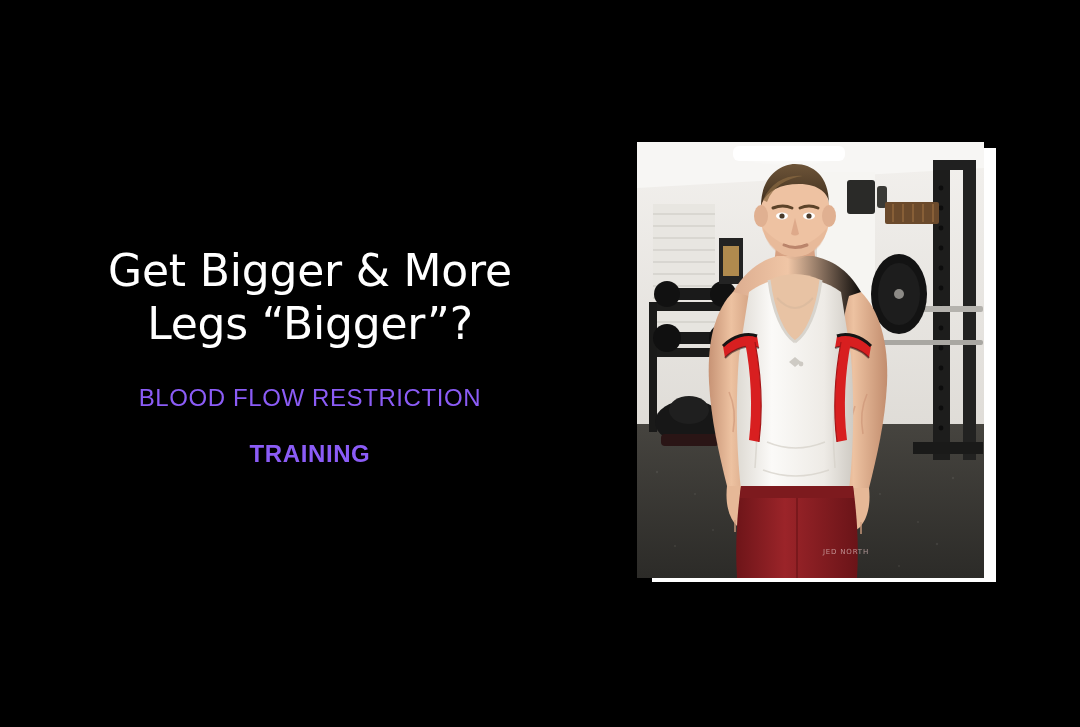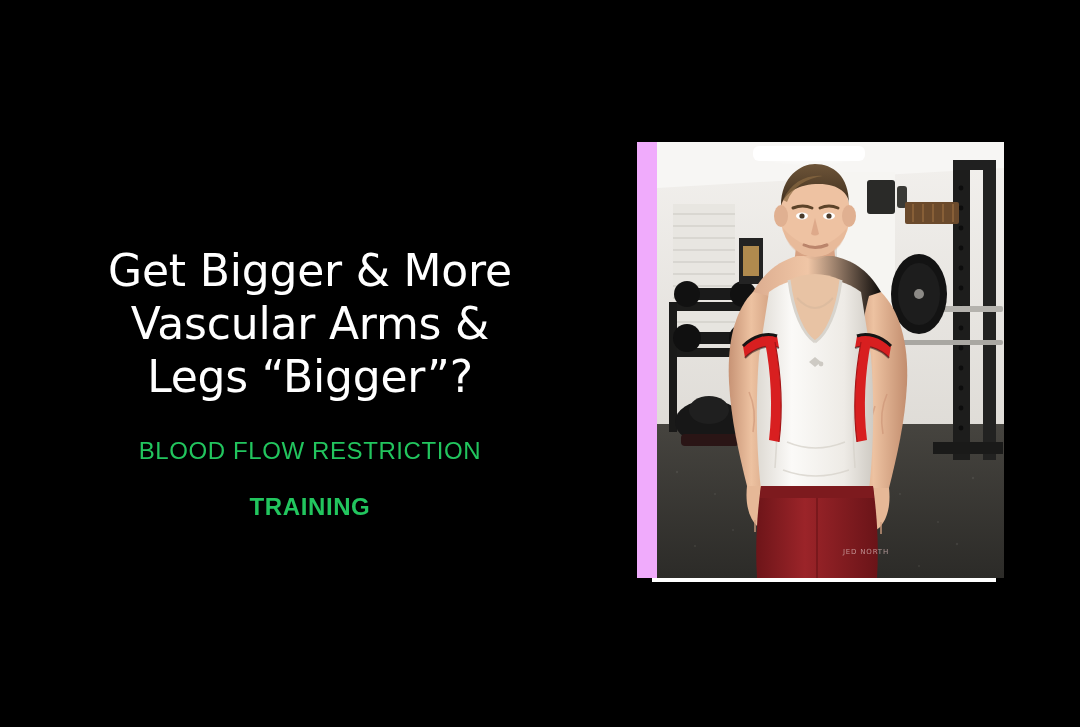--- a/index.html
+++ b/index.html
@@ -36,21 +36,21 @@
     font-weight: 400;
     line-height: 53px;
     letter-spacing: -0.2px;
     margin: 0;
     padding: 0 20px;
     white-space: nowrap;
   }
   .headline-line { display: block; }
 
   .subhead {
-    color: #22c55e;
+    color: #8b5cf6;
     font-family: "Liberation Sans", sans-serif;
     font-size: 24px;
     font-weight: 400;
     letter-spacing: 0.6px;
     line-height: 1;
     margin: 0;
     padding: 0;
   }
   .subhead-line-1 { margin-top: 36px; }
   .subhead-line-2 { margin-top: 32px; font-weight: bold; }
@@ -65,36 +65,34 @@
     background: #ffffff;
   }
 
   .photo {
     position: absolute;
     left: 637px;
     top: 142px;
     width: 347px;
     height: 436px;
     overflow: hidden;
-    background: #f0abfc;
-    padding-left: 20px;
+    background: #1d4ed8;
   }
 
   .photo-svg { display: block; width: 347px; height: 436px; }
 </style>
 </head>
 <body>
 
 <div class="banner">
 
   <div class="text-block">
 
     <h1 class="headline">
       <span class="headline-line">Get Bigger &amp; More</span>
-      <span class="headline-line">Vascular Arms &amp;</span>
       <span class="headline-line">Legs “Bigger”?</span>
     </h1>
 
     <p class="subhead subhead-line-1">BLOOD FLOW RESTRICTION</p>
     <p class="subhead subhead-line-2">TRAINING</p>
 
   </div>
 
   <div class="photo-frame"></div>
 

